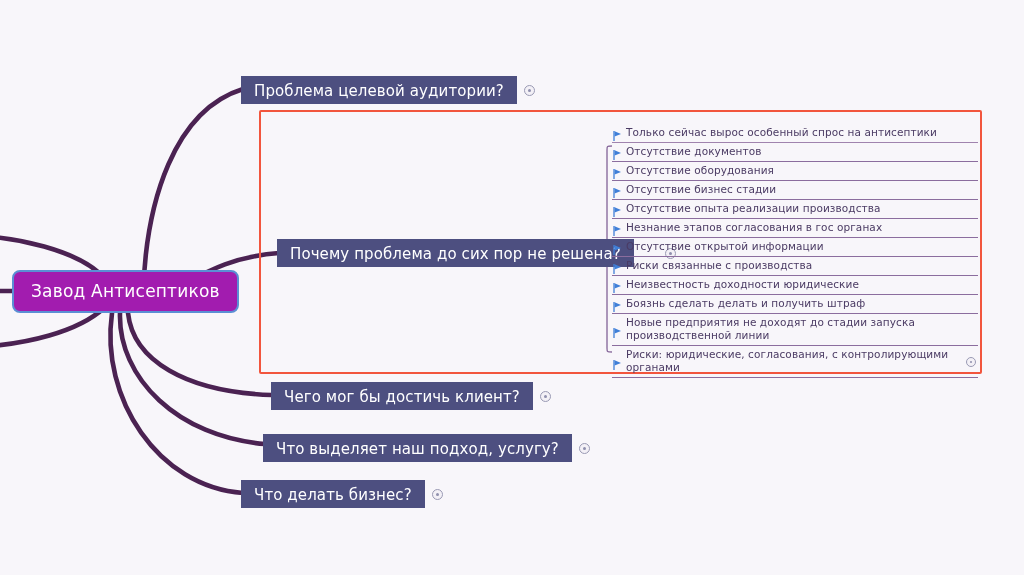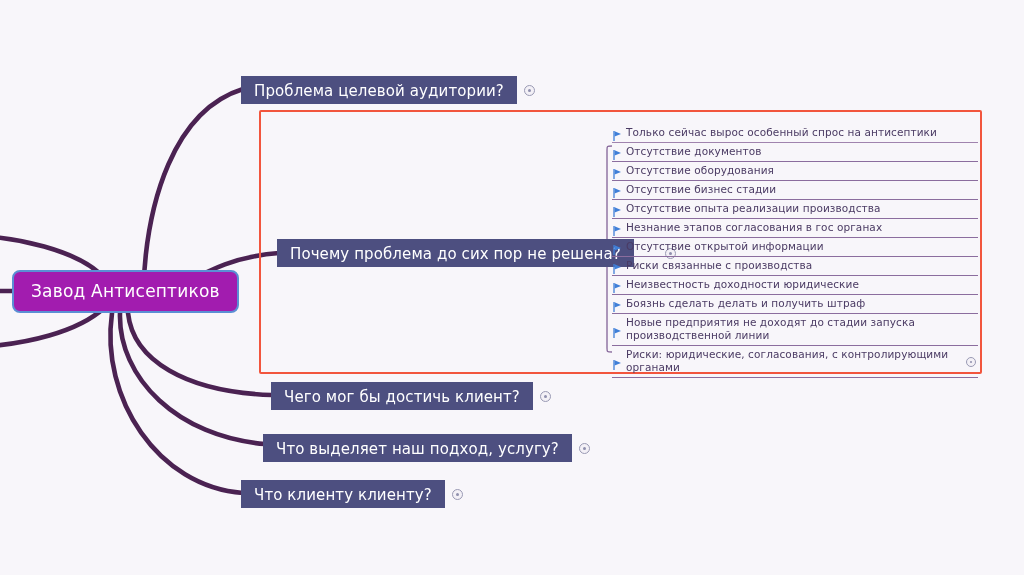--- a/index.html
+++ b/index.html
@@ -193,21 +193,21 @@
     <div class="node-box">Чего мог бы достичь клиент?</div>
     <span class="collapse-dot"></span>
   </div>
 
   <div class="node" style="left:263px; top:434px;">
     <div class="node-box">Что выделяет наш подход, услугу?</div>
     <span class="collapse-dot"></span>
   </div>
 
   <div class="node" style="left:241px; top:480px;">
-    <div class="node-box">Что клиенту клиенту?</div>
+    <div class="node-box">Что делать бизнес?</div>
     <span class="collapse-dot"></span>
   </div>
 
   <div id="subitems">
       <div class="subitem">
         <span class="flag-icon"><svg viewBox="0 0 11 12" xmlns="http://www.w3.org/2000/svg">
             <path d="M2 1 L2 11" stroke="#3f7fd8" stroke-width="1.3"></path>
             <path d="M2.6 1.2 L9 3.9 L2.6 6.6 Z" fill="#3f7fd8"></path>
           </svg></span>
         <span class="subitem-label">Только сейчас вырос особенный спрос на антисептики</span>

